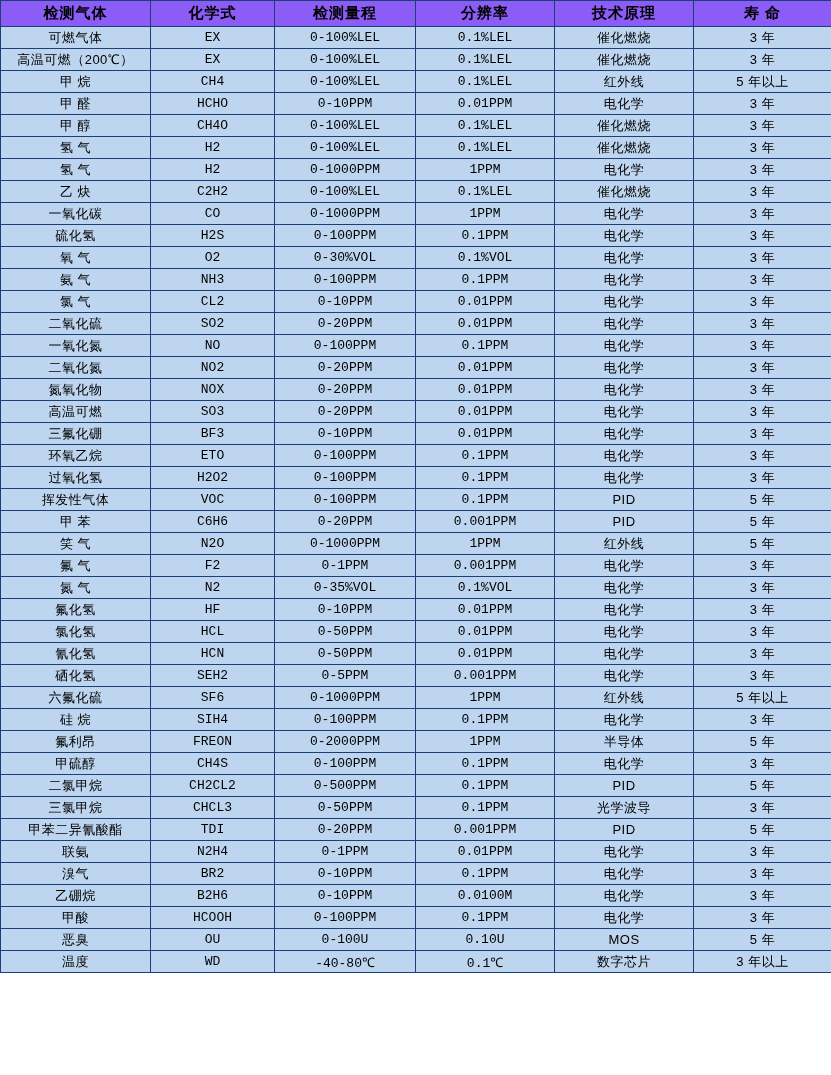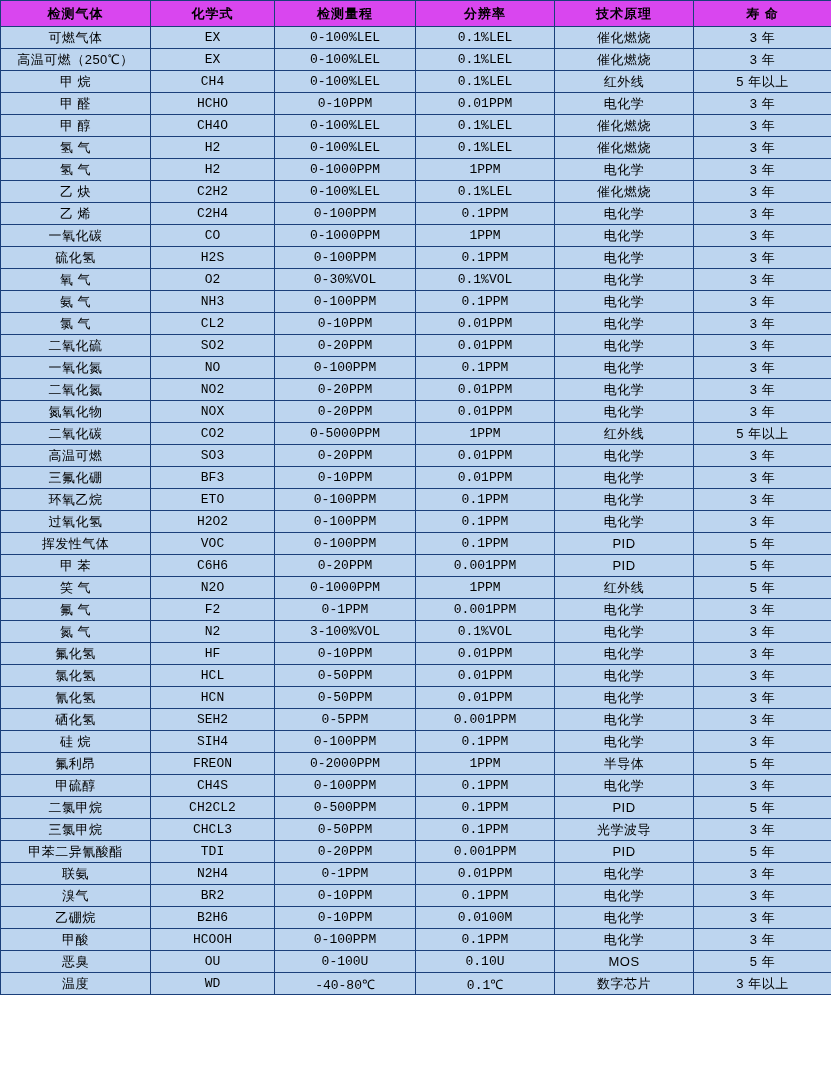--- a/index.html
+++ b/index.html
@@ -34,24 +34,24 @@
     text-align: center;
     vertical-align: middle;
     color: #000000;
     background: #bdd5ef;
     padding: 0;
     overflow: hidden;
     white-space: nowrap;
   }
   table.gas-table th {
     height: 25px;
-    font-size: 13px;
+    font-size: 15px;
     font-weight: bold;
     letter-spacing: 1px;
-    background: #d946ef;
+    background: #8b5cf6;
   }
   table.gas-table td {
     height: 21px;
     font-size: 13px;
     font-weight: normal;
   }
   td.cn {
     font-size: 13.5px;
     letter-spacing: 0.5px;
   }
@@ -92,21 +92,21 @@
     <tbody id="table-body">
         <tr>
           <td class="cn">可燃气体</td>
           <td class="mono">EX</td>
           <td class="mono">0-100%LEL</td>
           <td class="mono">0.1%LEL</td>
           <td class="cn">催化燃烧</td>
           <td class="life">3 年</td>
         </tr>
         <tr>
-          <td class="cn">高温可燃（250℃）</td>
+          <td class="cn">高温可燃（200℃）</td>
           <td class="mono">EX</td>
           <td class="mono">0-100%LEL</td>
           <td class="mono">0.1%LEL</td>
           <td class="cn">催化燃烧</td>
           <td class="life">3 年</td>
         </tr>
         <tr>
           <td class="cn">甲 烷</td>
           <td class="mono">CH4</td>
           <td class="mono">0-100%LEL</td>
@@ -148,28 +148,20 @@
         </tr>
         <tr>
           <td class="cn">乙 炔</td>
           <td class="mono">C2H2</td>
           <td class="mono">0-100%LEL</td>
           <td class="mono">0.1%LEL</td>
           <td class="cn">催化燃烧</td>
           <td class="life">3 年</td>
         </tr>
         <tr>
-          <td class="cn">乙 烯</td>
-          <td class="mono">C2H4</td>
-          <td class="mono">0-100PPM</td>
-          <td class="mono">0.1PPM</td>
-          <td class="cn">电化学</td>
-          <td class="life">3 年</td>
-        </tr>
-        <tr>
           <td class="cn">一氧化碳</td>
           <td class="mono">CO</td>
           <td class="mono">0-1000PPM</td>
           <td class="mono">1PPM</td>
           <td class="cn">电化学</td>
           <td class="life">3 年</td>
         </tr>
         <tr>
           <td class="cn">硫化氢</td>
           <td class="mono">H2S</td>
@@ -226,28 +218,20 @@
           <td class="cn">电化学</td>
           <td class="life">3 年</td>
         </tr>
         <tr>
           <td class="cn">氮氧化物</td>
           <td class="mono">NOX</td>
           <td class="mono">0-20PPM</td>
           <td class="mono">0.01PPM</td>
           <td class="cn">电化学</td>
           <td class="life">3 年</td>
-        </tr>
-        <tr>
-          <td class="cn">二氧化碳</td>
-          <td class="mono">CO2</td>
-          <td class="mono">0-5000PPM</td>
-          <td class="mono">1PPM</td>
-          <td class="cn">红外线</td>
-          <td class="life">5 年以上</td>
         </tr>
         <tr>
           <td class="cn">高温可燃</td>
           <td class="mono">SO3</td>
           <td class="mono">0-20PPM</td>
           <td class="mono">0.01PPM</td>
           <td class="cn">电化学</td>
           <td class="life">3 年</td>
         </tr>
         <tr>
@@ -302,21 +286,21 @@
           <td class="cn">氟 气</td>
           <td class="mono">F2</td>
           <td class="mono">0-1PPM</td>
           <td class="mono">0.001PPM</td>
           <td class="cn">电化学</td>
           <td class="life">3 年</td>
         </tr>
         <tr>
           <td class="cn">氮 气</td>
           <td class="mono">N2</td>
-          <td class="mono">3-100%VOL</td>
+          <td class="mono">0-35%VOL</td>
           <td class="mono">0.1%VOL</td>
           <td class="cn">电化学</td>
           <td class="life">3 年</td>
         </tr>
         <tr>
           <td class="cn">氟化氢</td>
           <td class="mono">HF</td>
           <td class="mono">0-10PPM</td>
           <td class="mono">0.01PPM</td>
           <td class="cn">电化学</td>
@@ -338,20 +322,28 @@
           <td class="cn">电化学</td>
           <td class="life">3 年</td>
         </tr>
         <tr>
           <td class="cn">硒化氢</td>
           <td class="mono">SEH2</td>
           <td class="mono">0-5PPM</td>
           <td class="mono">0.001PPM</td>
           <td class="cn">电化学</td>
           <td class="life">3 年</td>
+        </tr>
+        <tr>
+          <td class="cn">六氟化硫</td>
+          <td class="mono">SF6</td>
+          <td class="mono">0-1000PPM</td>
+          <td class="mono">1PPM</td>
+          <td class="cn">红外线</td>
+          <td class="life">5 年以上</td>
         </tr>
         <tr>
           <td class="cn">硅 烷</td>
           <td class="mono">SIH4</td>
           <td class="mono">0-100PPM</td>
           <td class="mono">0.1PPM</td>
           <td class="cn">电化学</td>
           <td class="life">3 年</td>
         </tr>
         <tr>

